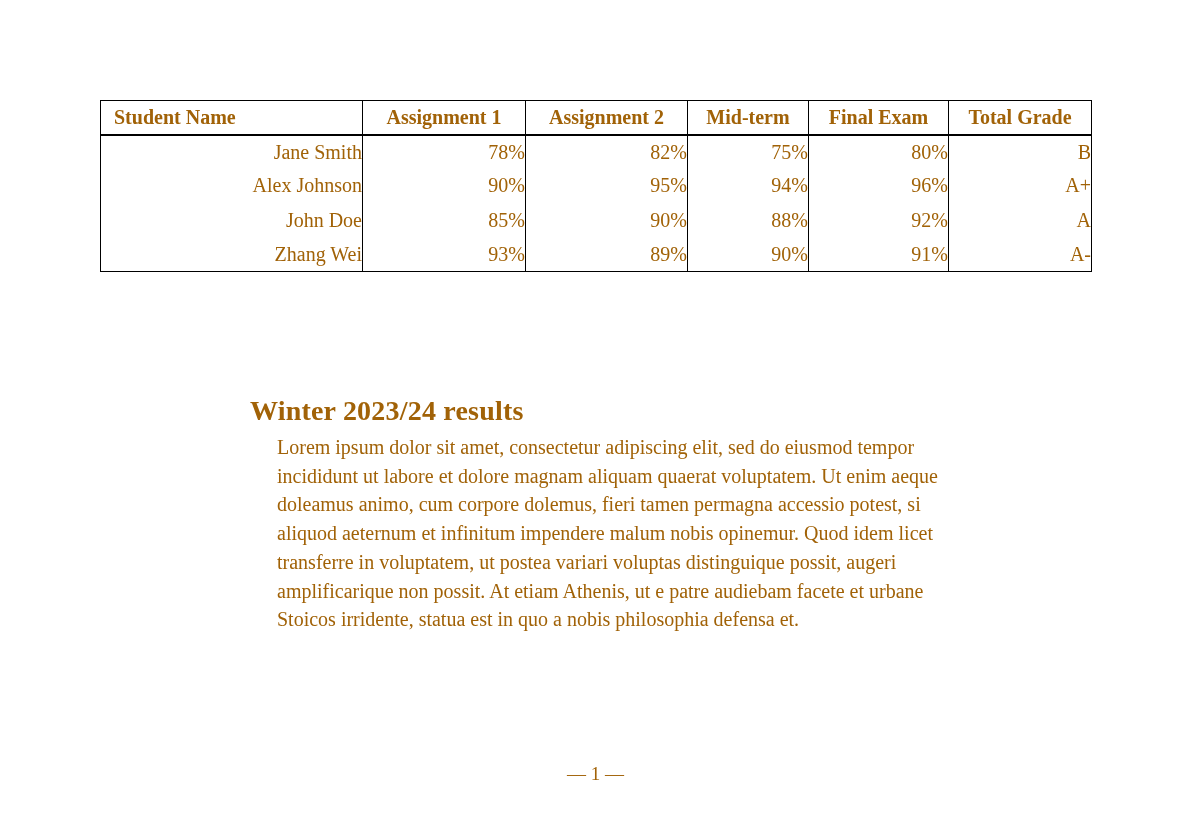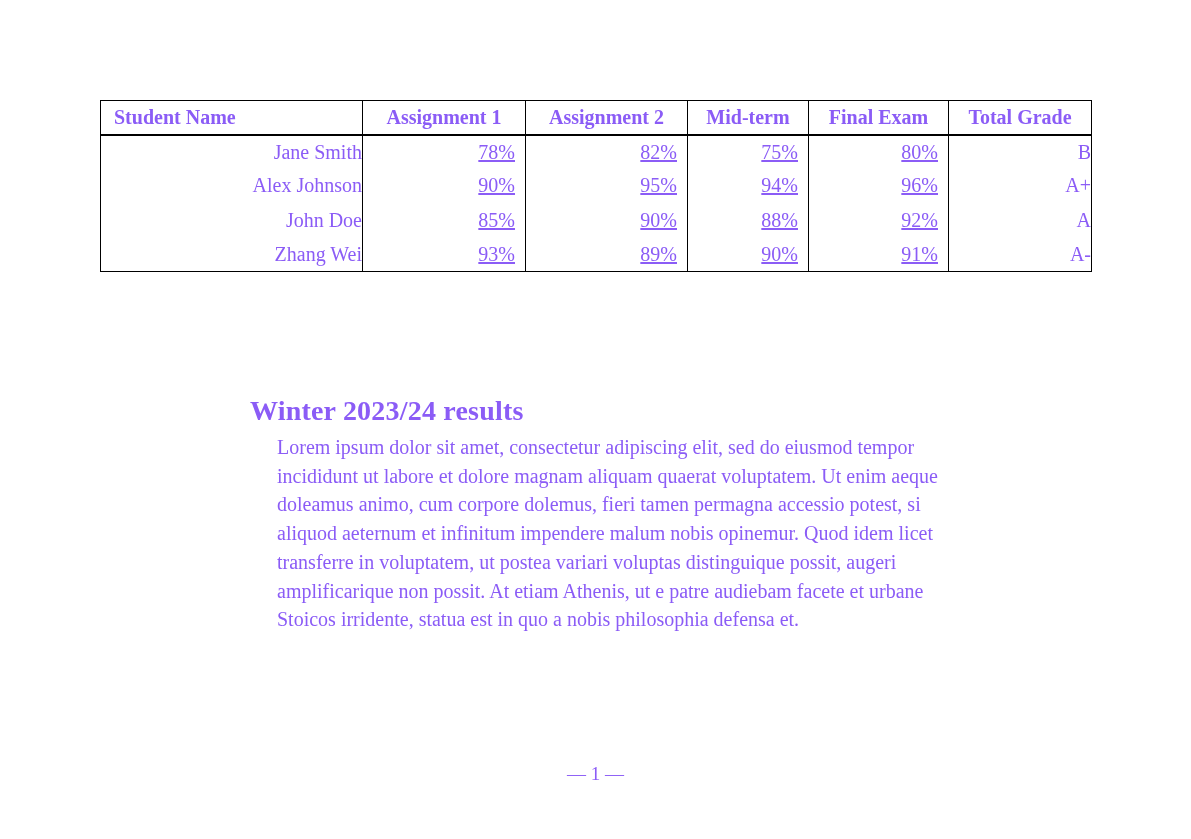--- a/index.html
+++ b/index.html
@@ -2,21 +2,21 @@
 <html><head>
 <meta charset="utf-8">
 <style>
   * { margin: 0; padding: 0; box-sizing: border-box; }
   html, body { background: #ffffff; }
   .page {
     position: relative;
     width: 1191px;
     height: 839px;
     background: #ffffff;
-    color: #8b5cf6;
+    color: #a16207;
     font-family: "Liberation Serif", serif;
     overflow: hidden;
   }
 
   
   .table-wrap {
     position: absolute;
     left: 100px;
     top: 100px;
   }
@@ -37,21 +37,21 @@
   }
   table.grades th {
     font-weight: bold;
     height: 34px;
     border-bottom: 2px solid #000000;
     text-align: center;
   }
   table.grades td { height: 34.3px; }
   table.grades th.hl { text-align: left; padding-left: 13px; }
   td.al { text-align: right;  padding-left: 13px; }
-  td.ar { text-align: right; padding-right: 10px; text-decoration: underline; }
+  td.ar { text-align: right; padding-right: 0; }
 
   
   .section-heading {
     position: absolute;
     left: 250px;
     top: 395px;
     font-size: 28px;
     font-weight: bold;
     letter-spacing: 0.2px;
   }

